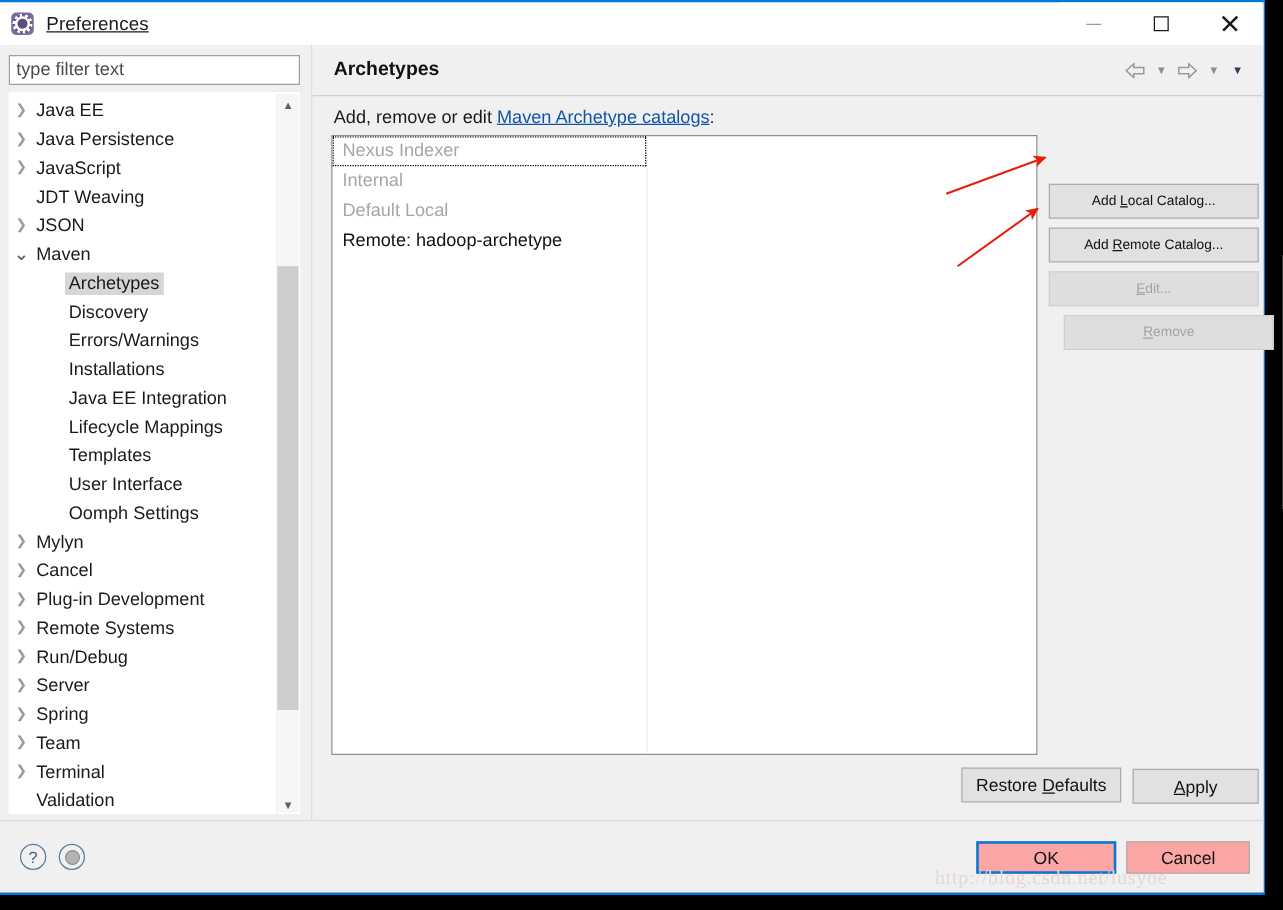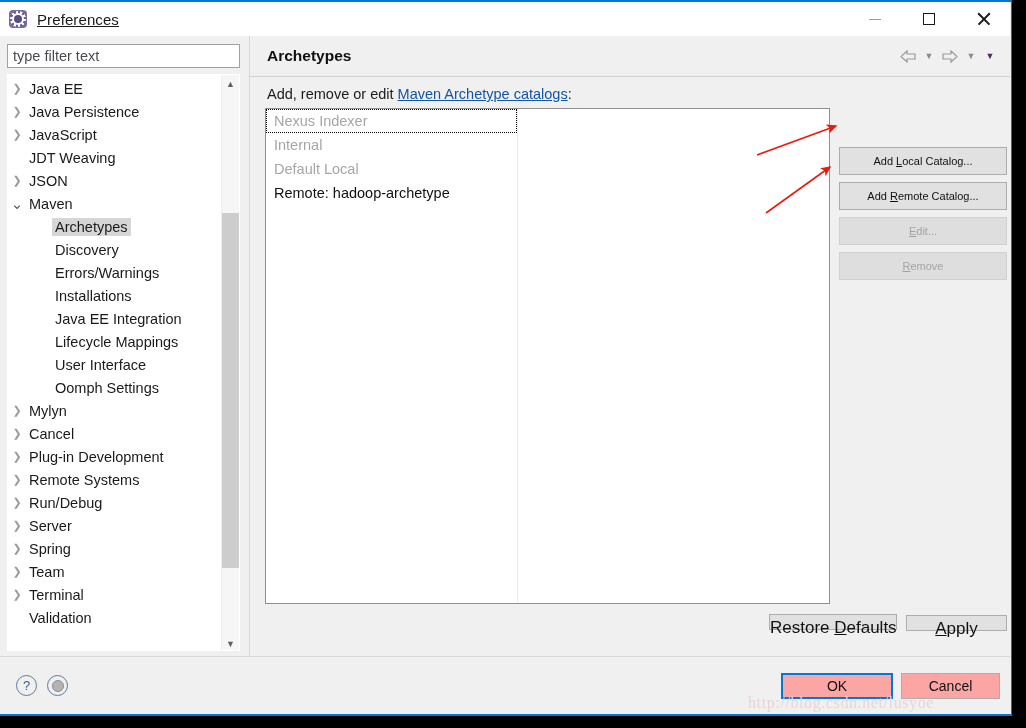--- a/index.html
+++ b/index.html
@@ -355,32 +355,32 @@
     white-space: nowrap;
   }
   .side-btn.disabled {
     color: #a3a3a3;
     border-color: #d0d0d0;
     background: #dedede;
   }
   #btn-add-local  { top: 111px; }
   #btn-add-remote { top: 146px; }
   #btn-edit       { top: 181px; }
-  #btn-remove     { top: 216px; }
+  #btn-remove     { top: 216px; margin-left: 12px; }
   .mn { text-decoration: underline; }
 
   
   .page-btn {
     position: absolute;
-    height: 16px;
+    height: 28px;
     box-sizing: border-box;
     background: #e1e1e1;
     border: 1px solid #adadad;
     font-family: "Liberation Sans", sans-serif;
-    font-size: 17px;
+    font-size: 14px;
     color: #111111;
     text-align: center;
     line-height: 26px;
     cursor: default;
     white-space: nowrap;
   }
   #btn-restore { left: 519px; top: 578px; width: 128px; }
   #btn-apply   { left: 656px; top: 579px; width: 101px; }
 
   
@@ -551,20 +551,24 @@
           <div class="tree-row child">
             <span class="twisty">&nbsp;</span>
             <span class="tree-label">Java EE Integration</span>
           </div>
           <div class="tree-row child">
             <span class="twisty">&nbsp;</span>
             <span class="tree-label">Lifecycle Mappings</span>
           </div>
           <div class="tree-row child">
             <span class="twisty">&nbsp;</span>
+            <span class="tree-label">Templates</span>
+          </div>
+          <div class="tree-row child">
+            <span class="twisty">&nbsp;</span>
             <span class="tree-label">User Interface</span>
           </div>
           <div class="tree-row child">
             <span class="twisty">&nbsp;</span>
             <span class="tree-label">Oomph Settings</span>
           </div>
           <div class="tree-row">
             <span class="twisty">❯</span>
             <span class="tree-label">Mylyn</span>
           </div>

